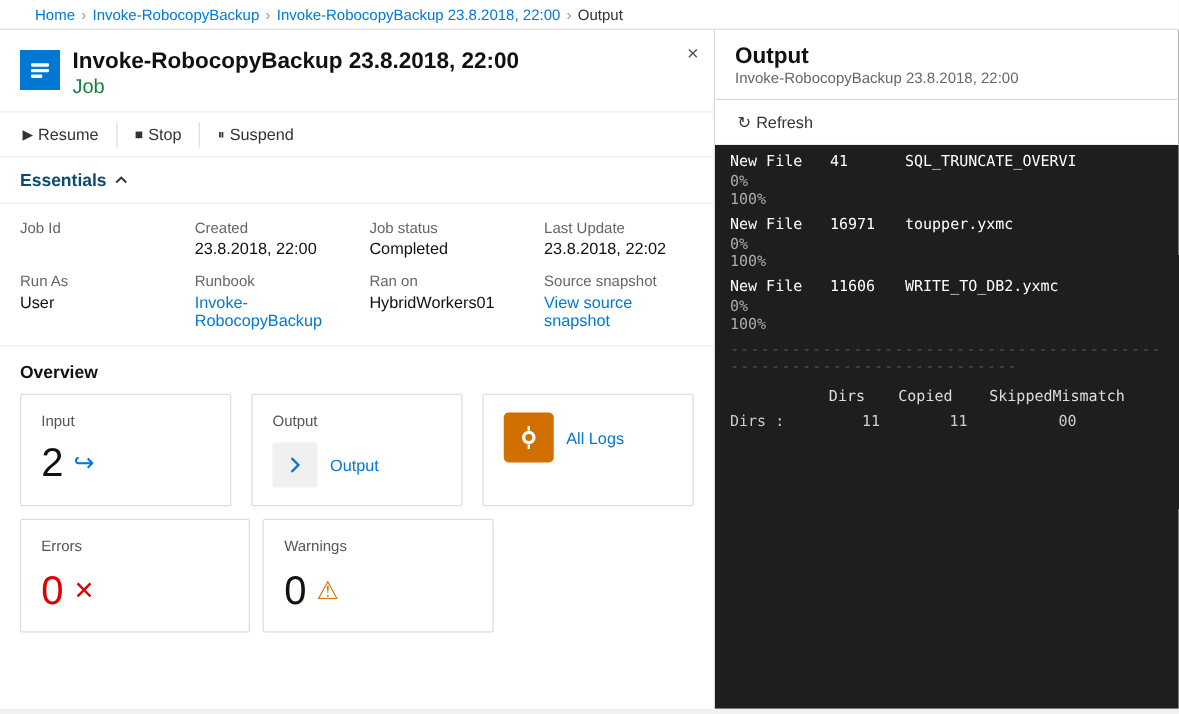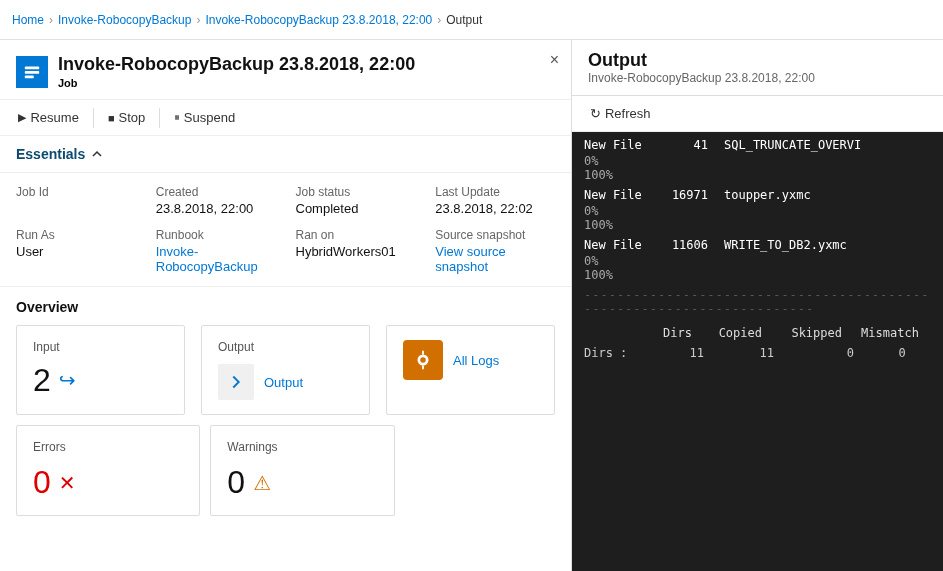--- a/index.html
+++ b/index.html
@@ -1,27 +1,27 @@
 <!DOCTYPE html>
 <html><head>
   <meta charset="utf-8">
   <style>
     * { box-sizing: border-box; margin: 0; padding: 0; }
     body { font-family: 'Segoe UI', Arial, sans-serif; font-size: 13px; background: #f0f0f0; overflow: hidden; }
 
     
     .top-bar {
       background: #fff;
-      padding: 4px 12px;
+      padding: 4px 28px;
       display: flex;
       align-items: center;
       font-size: 12px;
       color: #0078d4;
       border-bottom: 1px solid #e0e0e0;
-      height: 40px;
+      height: 24px;
     }
     .top-bar span { color: #333; }
     .top-bar .sep { color: #999; margin: 0 5px; }
 
     .main-layout {
       display: flex;
       height: calc(571px - 28px);
     }
 
     
@@ -48,21 +48,21 @@
       display: flex;
       align-items: center;
       justify-content: center;
       margin-right: 10px;
       margin-top: 2px;
       flex-shrink: 0;
     }
     .panel-icon svg { fill: white; }
     .panel-title-block { flex: 1; }
     .panel-title { font-size: 18px; font-weight: 600; color: #111; }
-    .panel-subtitle { font-size: 11px; color: #000000; margin-top: 2px; font-weight: bold; }
+    .panel-subtitle { font-size: 16px; color: #15803d; margin-top: 2px; }
     .close-btn {
       position: absolute;
       right: 12px;
       top: 12px;
       cursor: pointer;
       color: #555;
       font-size: 16px;
       line-height: 1;
       background: none;
       border: none;
@@ -245,27 +245,27 @@
     }
     .output-row.header-row {
       color: #ddd;
       padding: 4px 12px;
     }
     .output-row.data-row {
       color: #ccc;
       padding: 2px 12px;
     }
     .col-type { width: 80px; flex-shrink: 0; }
-    .col-num { width: 60px; text-align: right; flex-shrink: 0; padding-right: 16px; }
+    .col-num { width: 60px; flex-shrink: 0; padding-right: 16px; }
     .col-name { flex: 1; }
 
     .col-total { width: 70px; text-align: right; flex-shrink: 0; }
     .col-copied { width: 70px; text-align: right; flex-shrink: 0; }
     .col-skipped { width: 80px; text-align: right; flex-shrink: 0; }
-    .col-mismatch { width: 80px; text-align: center; flex-shrink: 0; padding-left: 16px; }
+    .col-mismatch { width: 80px; text-align: left; flex-shrink: 0; }
     .col-extra { width: 50px; text-align: right; flex-shrink: 0; }
   </style>
 </head>
 <body>
 
 <div class="top-bar">
   <a style="color:#0078d4;text-decoration:none;">Home</a>
   <span class="sep">›</span>
   <a style="color:#0078d4;text-decoration:none;">Invoke-RobocopyBackup</a>
   <span class="sep">›</span>

